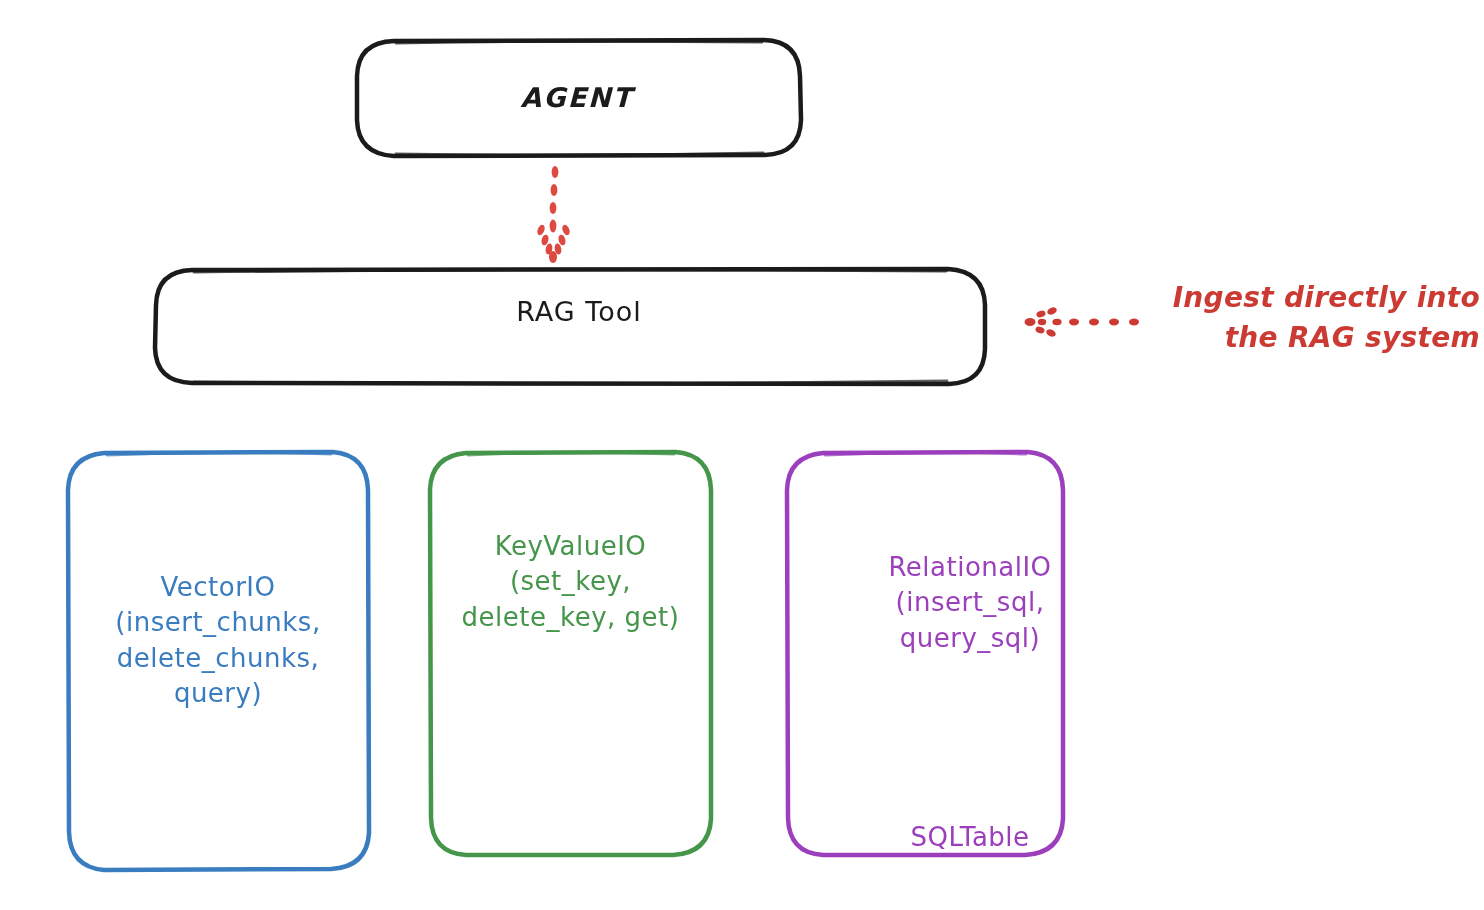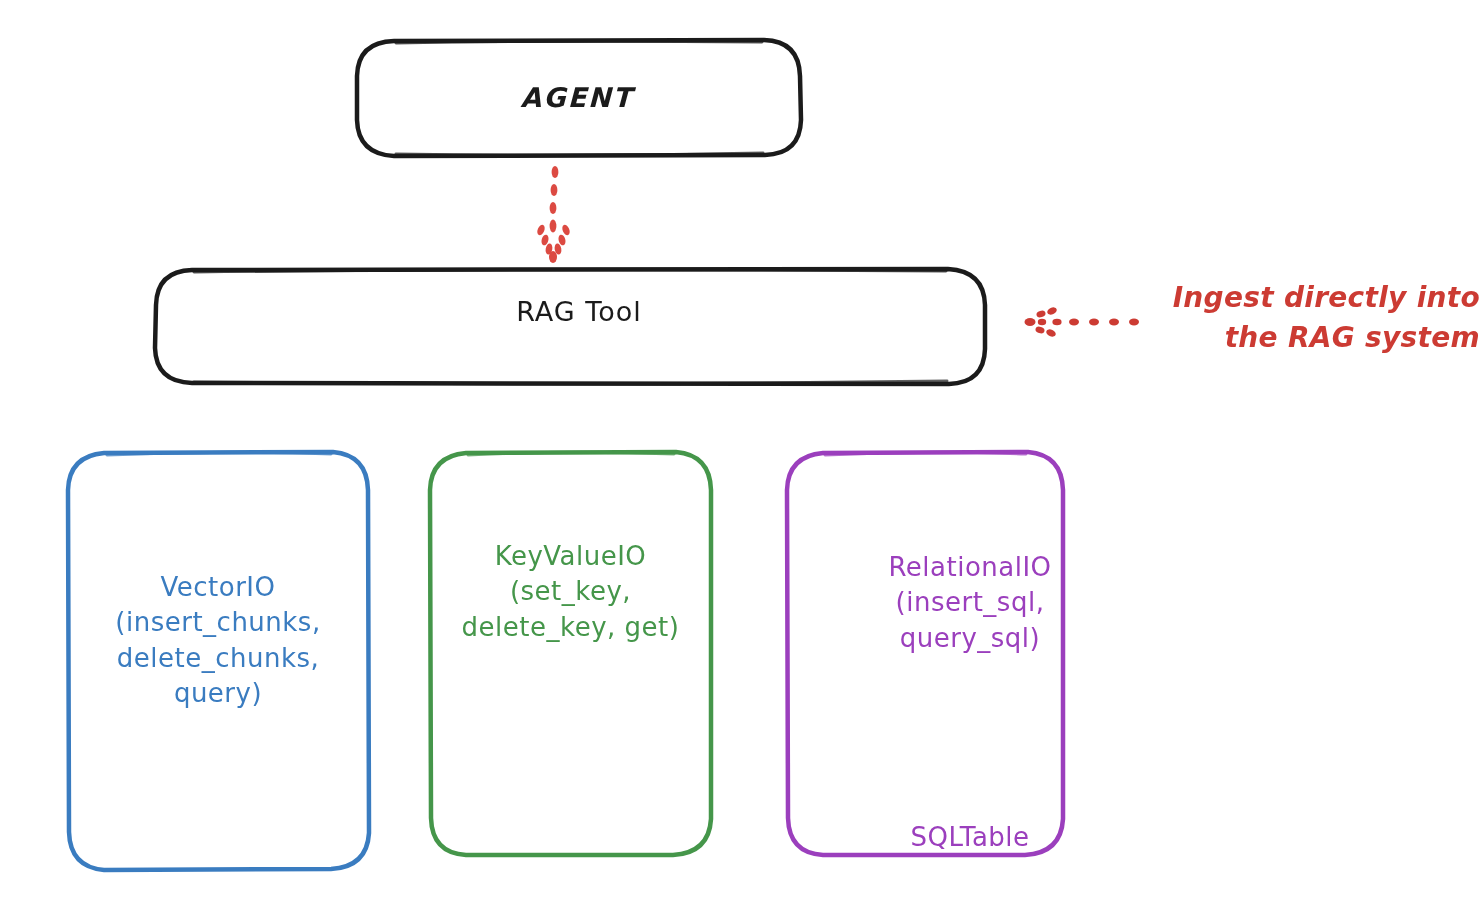--- a/index.html
+++ b/index.html
@@ -85,21 +85,21 @@
     top: 478px;
     width: 300px;
     height: 418px;
     justify-content: flex-start;
     padding-top: 92px;
   }
   #vector-node .node-label { color: #3a7cc0; }
 
   #keyvalue-node {
     left: 430px;
-    top: 441px;
+    top: 431px;
     width: 281px;
     height: 403px;
     justify-content: flex-start;
     padding-top: 98px;
     align-items: center;
   }
   #keyvalue-node .node-label { color: #45964a; }
   #keyvalue-node .index-label { margin-top: 34px; }
 
   #relational-node {

